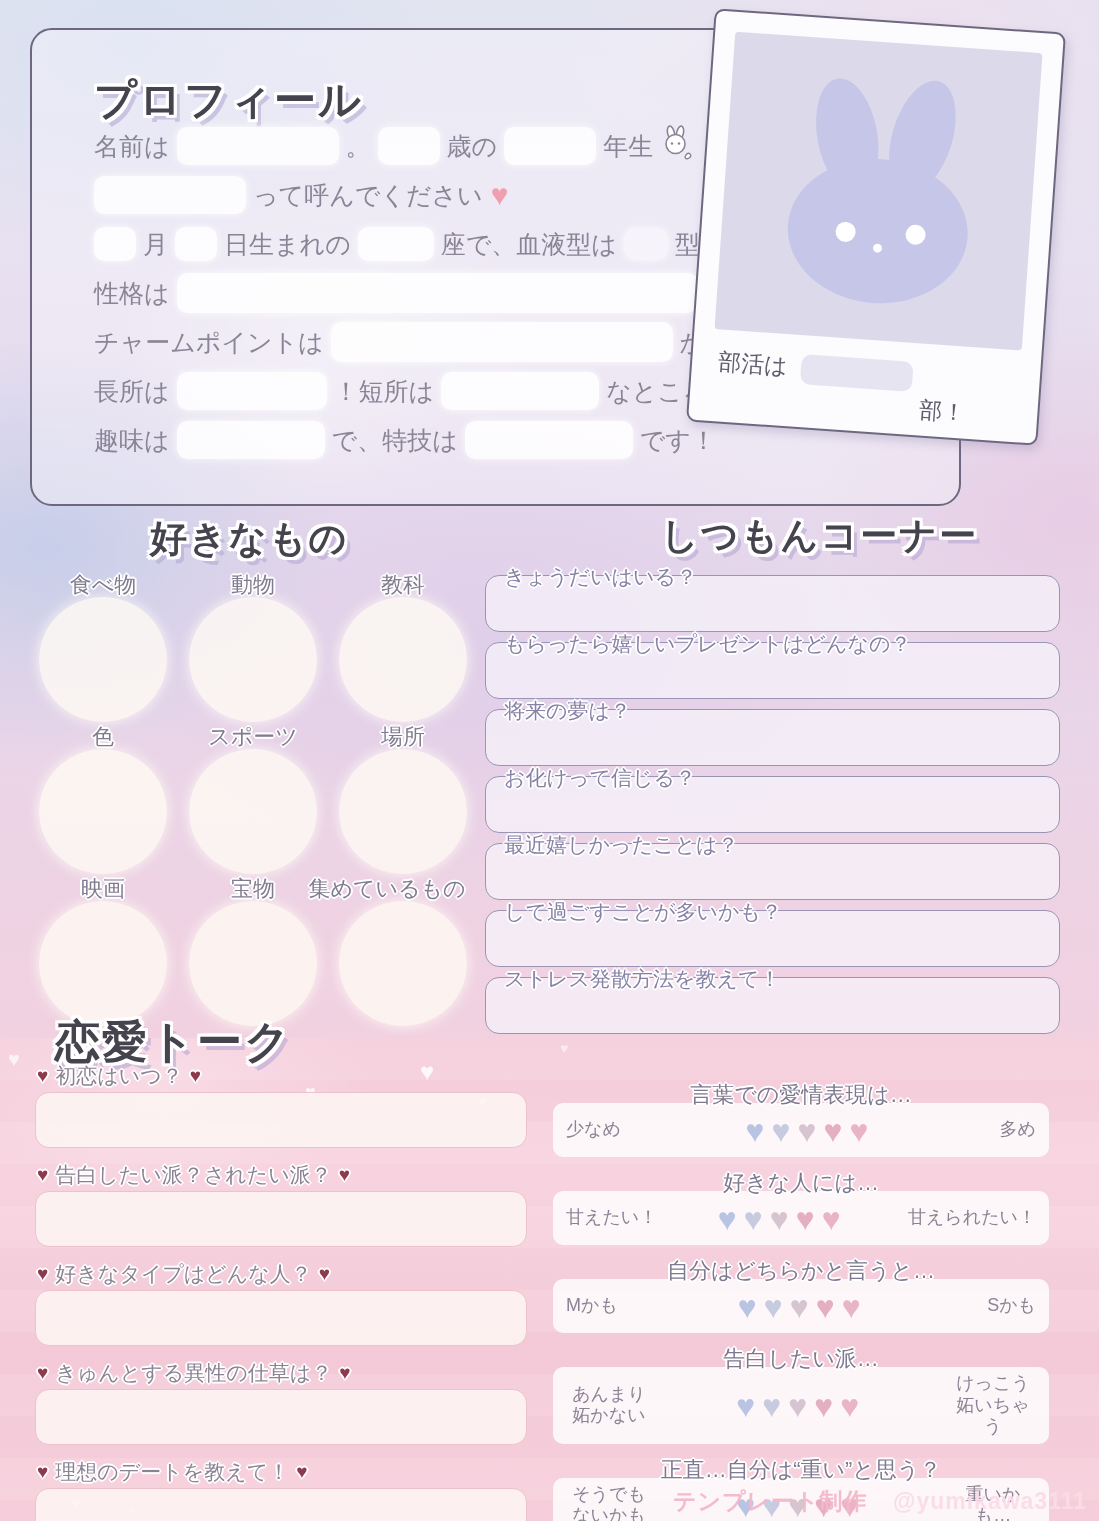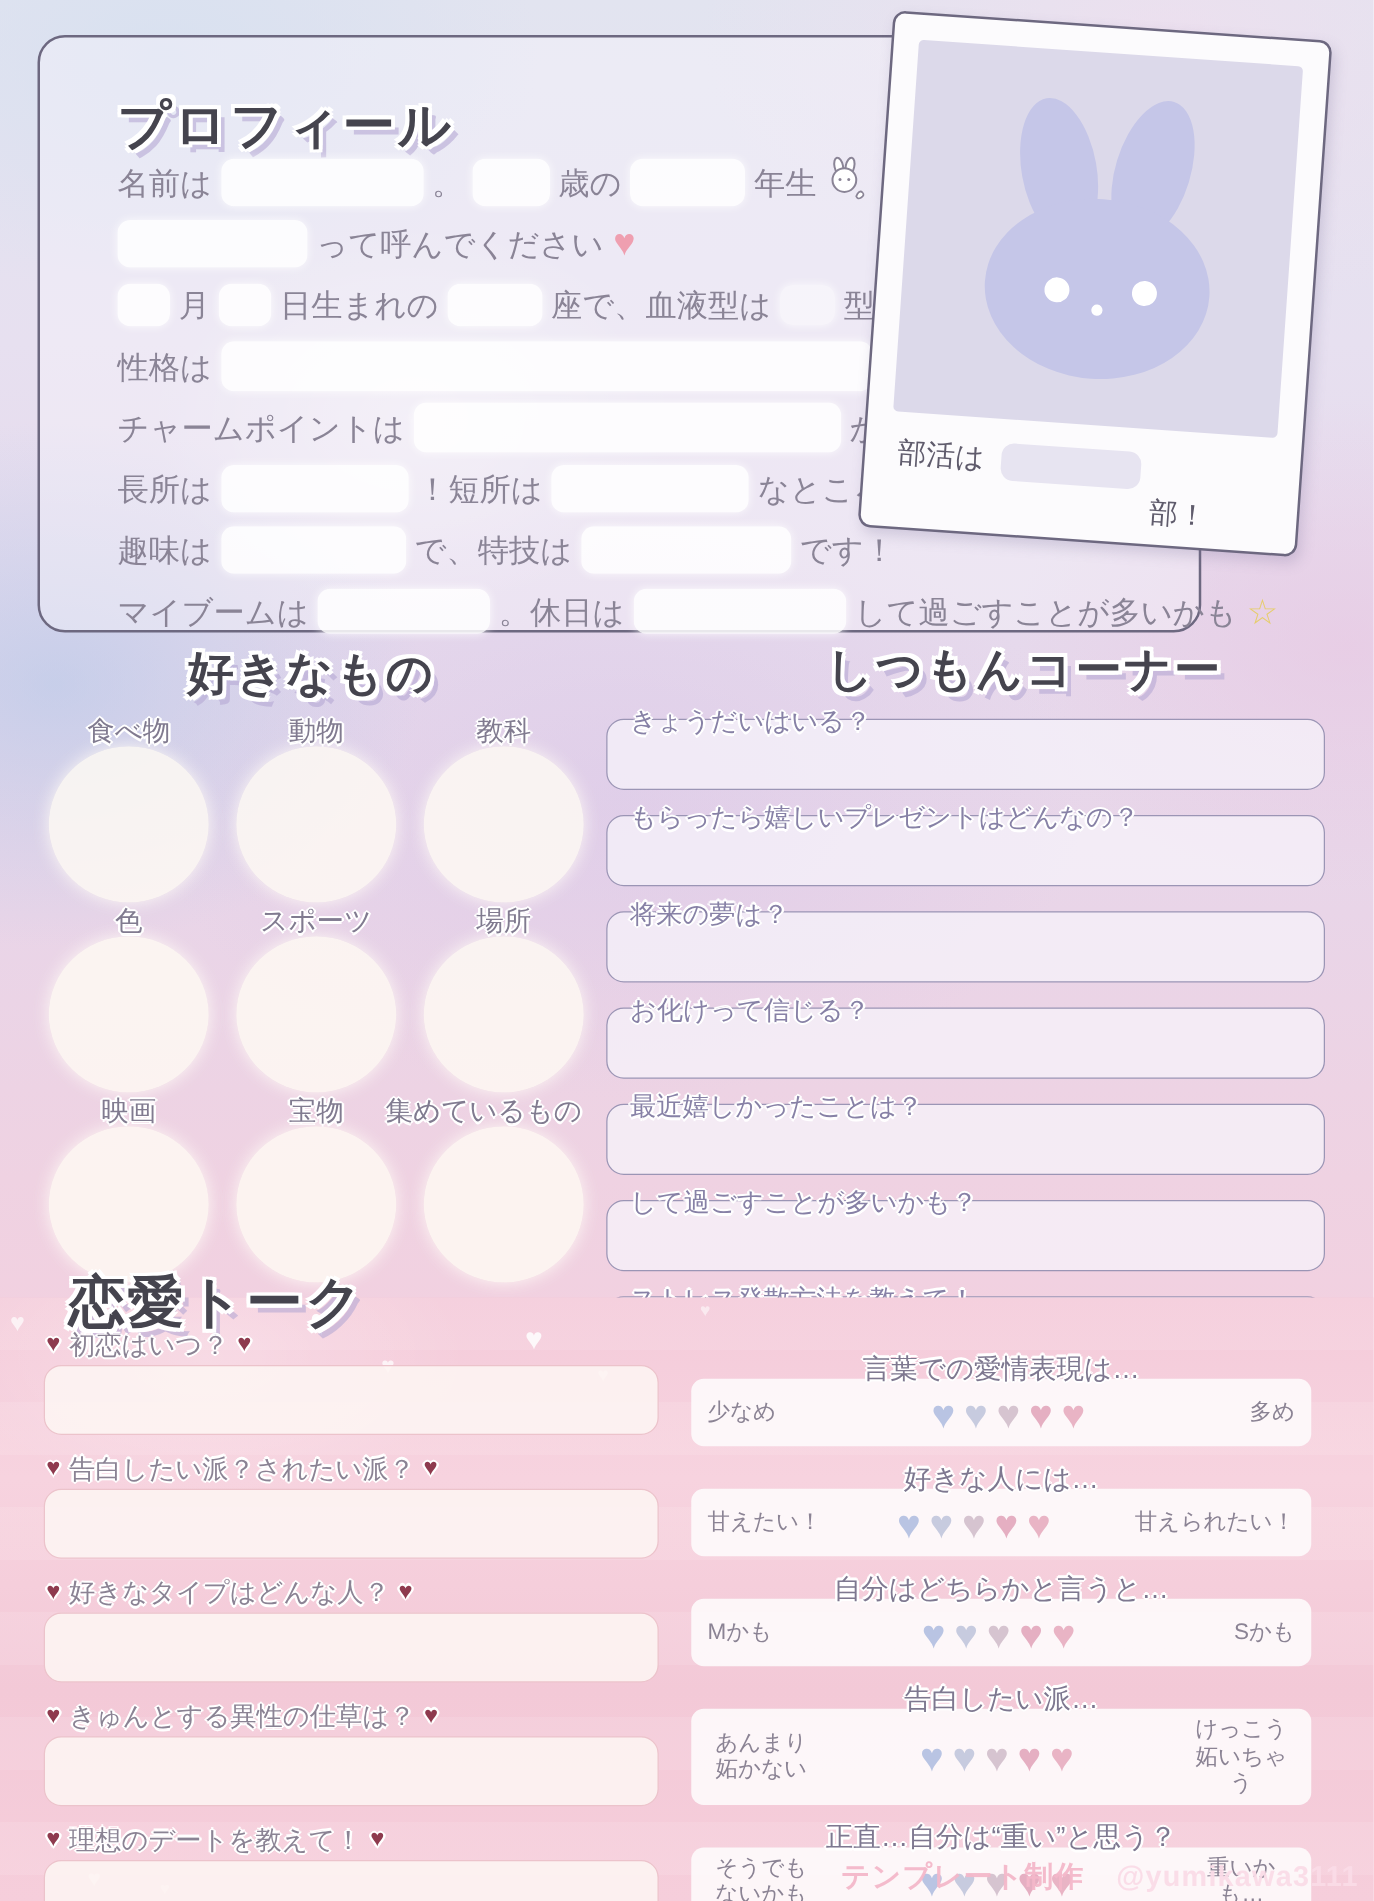--- a/index.html
+++ b/index.html
@@ -57,21 +57,21 @@
   
   .fav-grid{ position:absolute; left:28px; top:570px; width:460px; }
   .fav-row{ display:flex; }
   .fav-cell{ width:150px; height:152px; display:flex; flex-direction:column; align-items:center; }
   .fav-label{ font-size:22px; color:#817b90; white-space:nowrap; z-index:2; margin-bottom:-3px; }
   .fav-circle{ width:128px; height:128px; border-radius:50%; background:rgba(255,251,244,.8); box-shadow:0 0 14px rgba(255,252,246,.9); }
   .shiftL{ transform:translateX(-16px); }
   
   .q-col{ position:absolute; left:485px; top:575px; width:575px; }
   .q-box{
-    position:relative; height:57px; margin-bottom:20px;
+    position:relative; height:57px; margin-bottom:10px;
     border:1.5px solid #9b95b5; border-radius:14px; background:rgba(246,244,251,.72);
   }
   .q-label{ position:absolute; top:-13px; left:12px; padding:0 6px; font-size:21px; color:#8781a6; white-space:nowrap; }
   
   .pink-band{
     position:absolute; left:0; top:1038px; width:1099px; height:483px;
     background:
       repeating-linear-gradient(180deg, rgba(255,255,255,.10) 0 42px, rgba(255,255,255,0) 42px 84px),
       radial-gradient(300px 160px at 15% 10%, rgba(255,255,255,.25), transparent 70%),
       linear-gradient(180deg,#f4cbda 0%,#f7d3df 30%,#f3c9d7 65%,#f6cedb 100%);
@@ -168,28 +168,20 @@
       </div>
 
       <div class="p-row">
         <span>趣味は</span>
         <span class="blank" style="width:148px"></span>
         <span>で、特技は</span>
         <span class="blank" style="width:168px"></span>
         <span>です！</span>
       </div>
 
-      <div class="p-row">
-        <span>マイブームは</span>
-        <span class="blank" style="width:138px;height:36px"></span>
-        <span>。休日は</span>
-        <span class="blank" style="width:170px;height:36px"></span>
-        <span>して過ごすことが多いかも</span>
-        <span class="gold-star">☆</span>
-      </div>
     </div>
   </div>
 
   <div class="polaroid">
     <div class="photo">
       <svg width="220" height="230" viewBox="0 0 220 230">
         <g fill="#c5c6e8">
           <ellipse cx="75" cy="62" rx="30" ry="58" transform="rotate(-14 75 62)"></ellipse>
           <ellipse cx="150" cy="58" rx="30" ry="58" transform="rotate(13 150 58)"></ellipse>
           <ellipse cx="112" cy="155" rx="90" ry="72"></ellipse>

